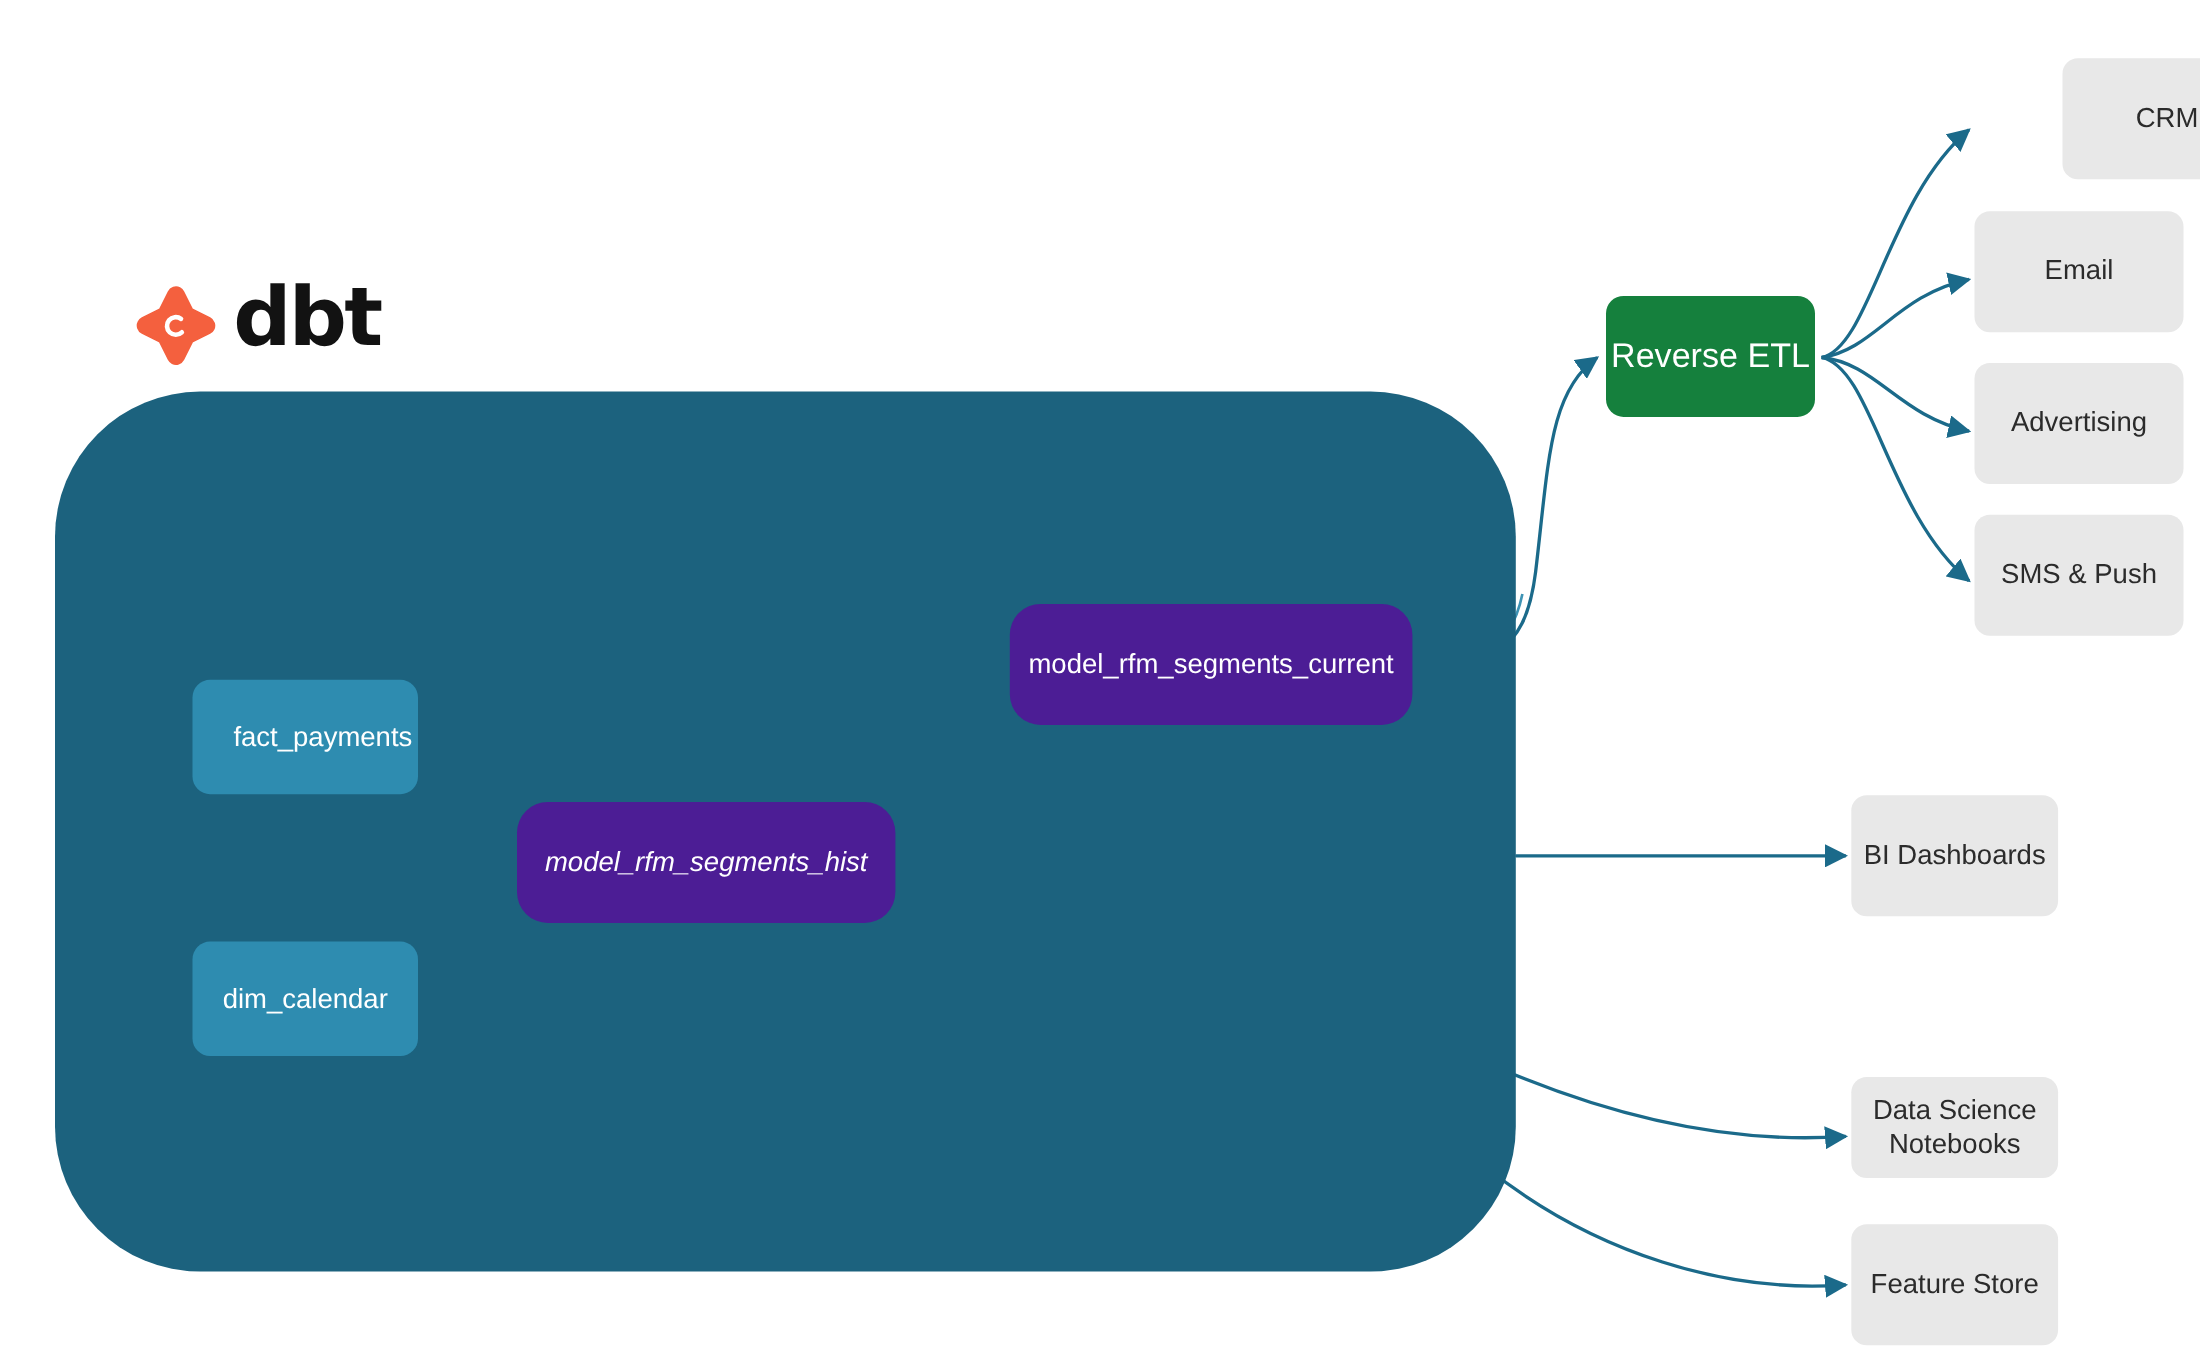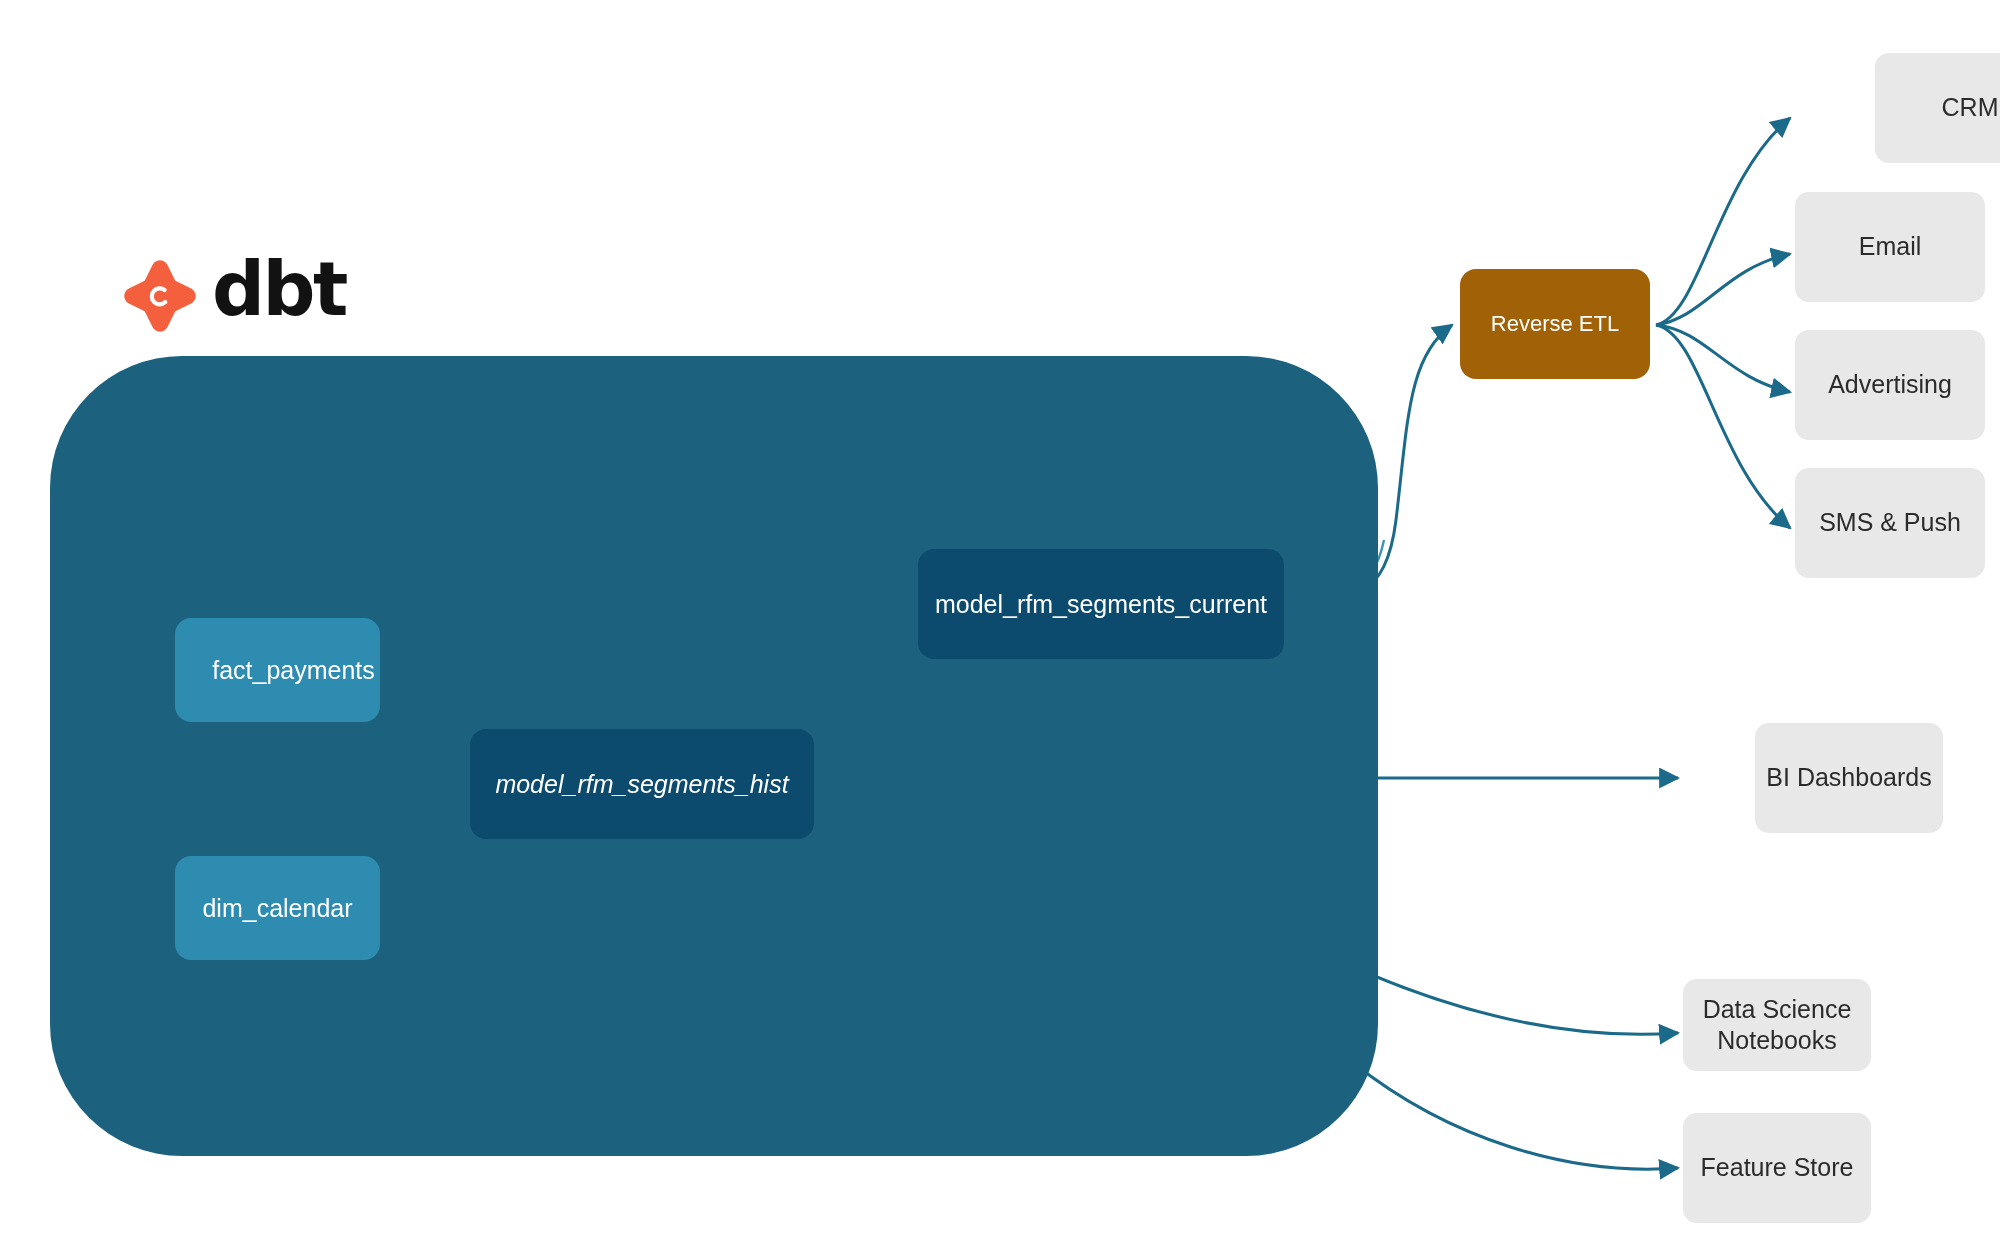--- a/index.html
+++ b/index.html
@@ -64,36 +64,36 @@
   .node {
     position: absolute;
     display: flex;
     align-items: center;
     justify-content: center;
     text-align: center;
     box-sizing: border-box;
     border-radius: 14px;
   }
   .node-model {
-    background: #0c4a6e;
+    background: #4c1d95;
     color: #ffffff;
     font-size: 25px;
-    border-radius: 16px;
+    border-radius: 28px;
     padding: 0 20px;
   }
   .node-source {
     background: #2e8cb0;
     color: #ffffff;
     font-size: 25px;
     border-radius: 16px;
   }
   .node-etl {
-    background: #a16207;
+    background: #15803d;
     color: #ffffff;
-    font-size: 22px;
+    font-size: 31px;
     border-radius: 16px;
   }
   .node-dest {
     background: #e8e8e8;
     color: #2b2b2b;
     font-size: 25px;
     border-radius: 14px;
     line-height: 1.26;
   }
 </style>
@@ -181,21 +181,21 @@
   </div>
 
   <div class="node node-dest" style="left:1795px; top:330px; width:190px; height:110px;">
     <span>Advertising</span>
   </div>
 
   <div class="node node-dest" style="left:1795px; top:468px; width:190px; height:110px;">
     <span>SMS &amp; Push</span>
   </div>
 
-  <div class="node node-dest" style="left:1755px; top:723px; width:188px; height:110px;">
+  <div class="node node-dest" style="left:1683px; top:723px; width:188px; height:110px;">
     <span>BI Dashboards</span>
   </div>
 
   <div class="node node-dest" style="left:1683px; top:979px; width:188px; height:92px; flex-direction:column;">
     <span>Data Science</span>
     <span>Notebooks</span>
   </div>
 
   <div class="node node-dest" style="left:1683px; top:1113px; width:188px; height:110px;">
     <span>Feature Store</span>

